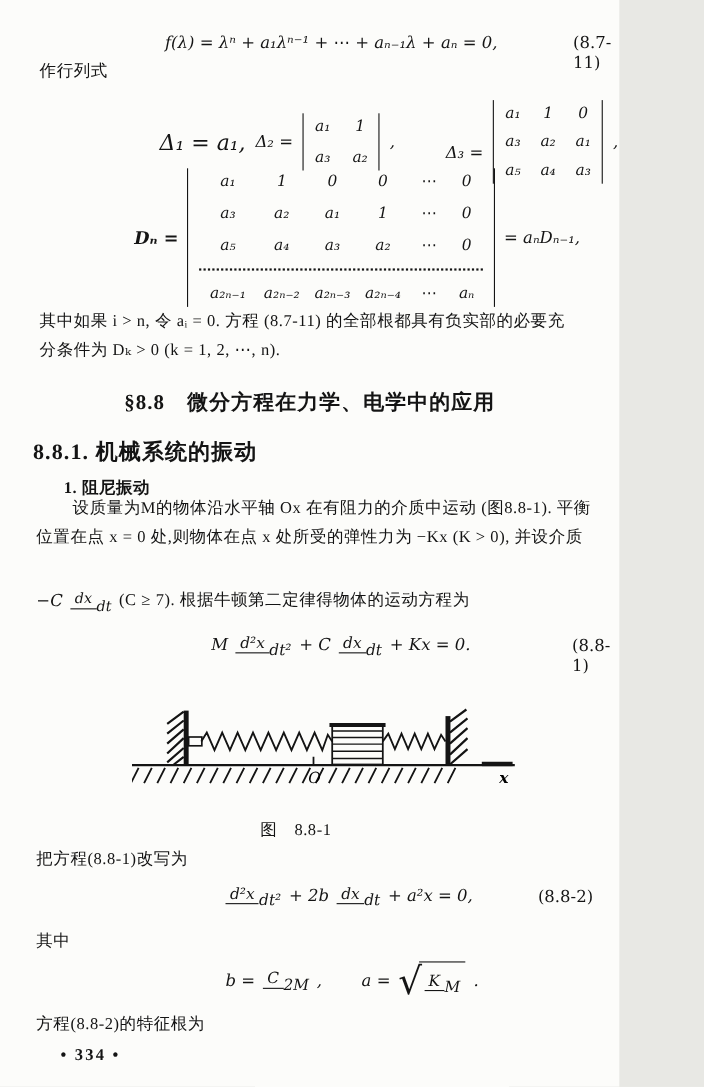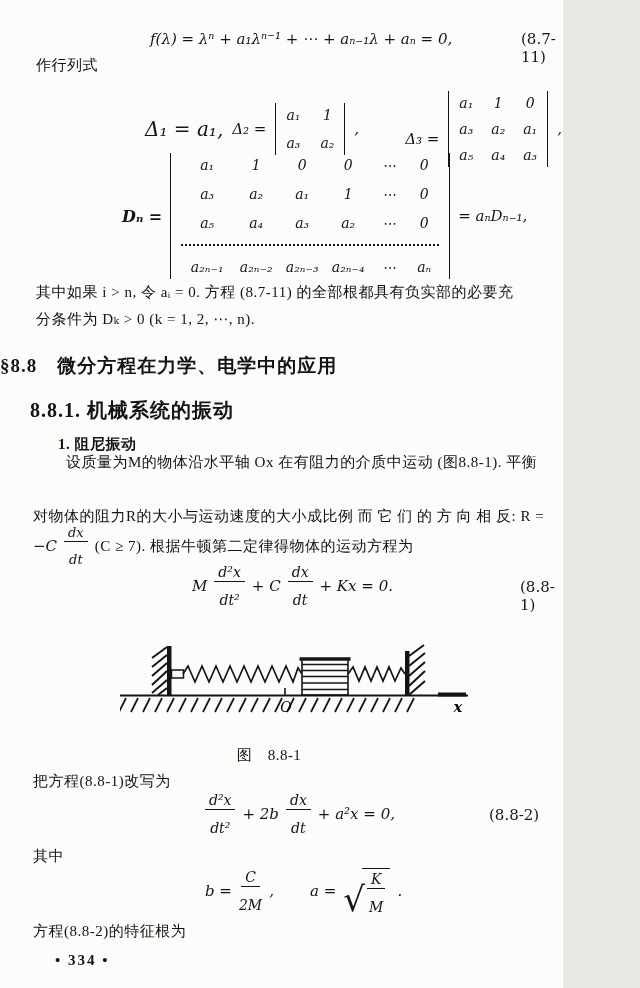--- a/index.html
+++ b/index.html
@@ -6,21 +6,21 @@
   #page{
     position:relative;width:563px;height:988px;background:#fcfcfa;
     font-family:"Liberation Serif","DejaVu Serif",serif;color:#141414;
     overflow:hidden;
   }
   .abs{position:absolute;}
   .cn{font-size:15px;line-height:1.35;letter-spacing:.5px;white-space:nowrap;}
   .math{font-family:"DejaVu Serif","DejaVu Sans",serif;font-style:italic;}
   .eqlabel{font-family:"DejaVu Serif","DejaVu Sans",serif;font-style:normal;font-size:15px;}
   .eqrow{display:flex;align-items:center;gap:7px;font-size:15px;white-space:nowrap;}
-  .frac{display:inline-flex;flex-direction:column;align-items:center;font-size:14px;line-height:1.05;}
+  .frac{display:inline-flex;flex-direction:row;align-items:center;font-size:14px;line-height:1.05;}
   .frac .num{padding:0 4px 1px;border-bottom:1.4px solid #141414;}
   .frac .den{padding-top:11px;}
   .frac.small{font-size:13px;}
   .det{display:grid;border-left:1.6px solid #141414;border-right:1.6px solid #141414;
        padding:4px 10px;align-items:center;justify-items:center;font-size:14px;}
   .det span{display:block;text-align:center;}
   .det2{grid-template-columns:repeat(2,auto);column-gap:20px;row-gap:12px;}
   .det3{grid-template-columns:repeat(3,auto);column-gap:18px;row-gap:10px;}
   .det6{grid-template-columns:52px 46px 46px 46px 38px 30px;row-gap:13px;}
   .detdots{grid-column:1/-1;width:100%;height:0;border-top:2px dotted #141414;}
@@ -96,26 +96,26 @@
       <span>a₂ₙ₋₄</span>
       <span>⋯</span>
       <span>aₙ</span>
     </span>
     <span class="math" style="font-size:15px;">= aₙDₙ₋₁,</span>
   </div>
 
   <div class="abs cn" style="left:36px;top:282px;">其中如果 i &gt; n, 令 aᵢ = 0. 方程 (8.7-11) 的全部根都具有负实部的必要充</div>
   <div class="abs cn" style="left:36px;top:309px;">分条件为 Dₖ &gt; 0 (k = 1, 2, ⋯, n).</div>
 
-  <div class="abs title" style="left:0;right:0;top:353px;">§8.8　微分方程在力学、电学中的应用</div>
+  <div class="abs title" style="left:0;right:0;top:353px;text-align:center;">§8.8　微分方程在力学、电学中的应用</div>
   <div class="abs subtitle" style="left:30px;top:397px;">8.8.1. 机械系统的振动</div>
   <div class="abs cn bold" style="left:58px;top:434px;">1. 阻尼振动</div>
 
   <div class="abs cn" style="left:66px;top:452px;">设质量为M的物体沿水平轴 Ox 在有阻力的介质中运动 (图8.8-1). 平衡</div>
-  <div class="abs cn" style="left:33px;top:506px;">对物体的阻力R的大小与运动速度的大小成比例 而 它 们 的 方 向 相 反:  R =</div>
+  <div class="abs cn" style="left:33px;top:479px;">位置在点 x = 0 处,则物体在点 x 处所受的弹性力为 −Kx (K &gt; 0), 并设介质</div>
   <div class="abs eqrow" style="left:33px;top:528px;height:36px;">
     <span class="math">−C</span>
     <span class="frac small math">
       <span class="num">dx</span>
       <span class="den">dt</span>
     </span>
     <span class="cn">(C ≥ 7). 根据牛顿第二定律得物体的运动方程为</span>
   </div>
 
   <div class="abs eqrow" style="left:192px;top:566px;height:40px;">

